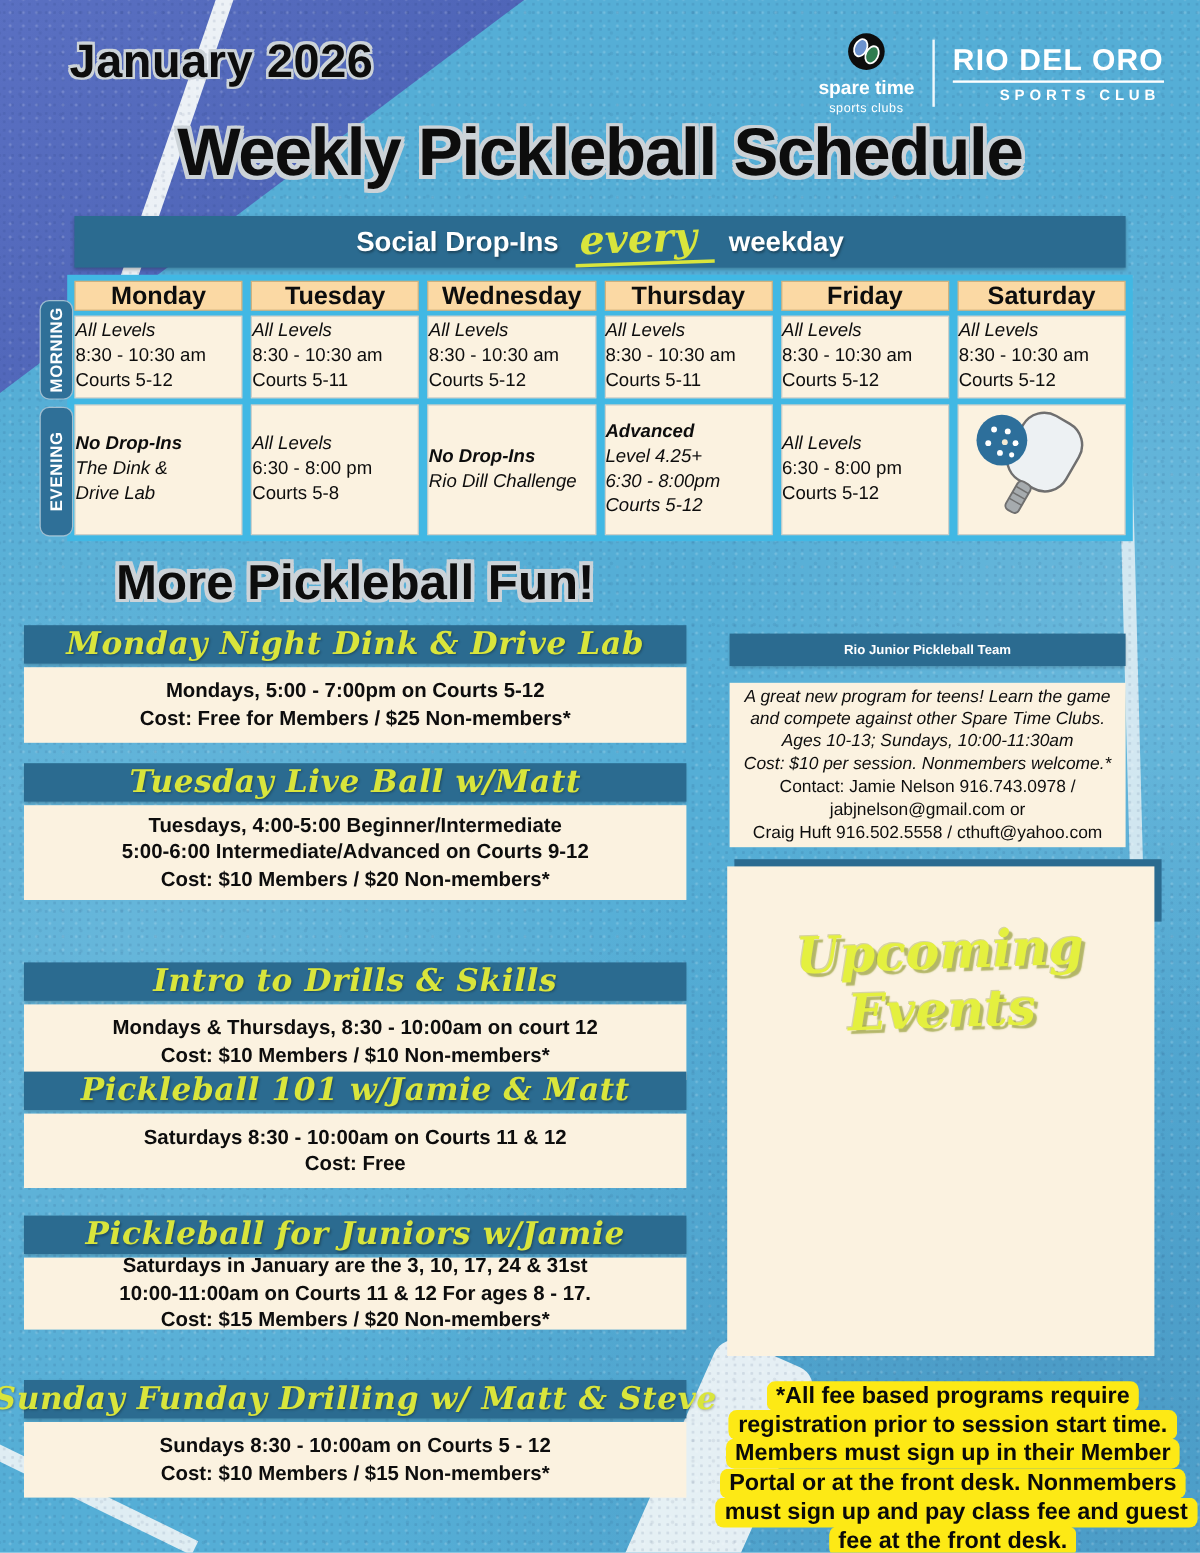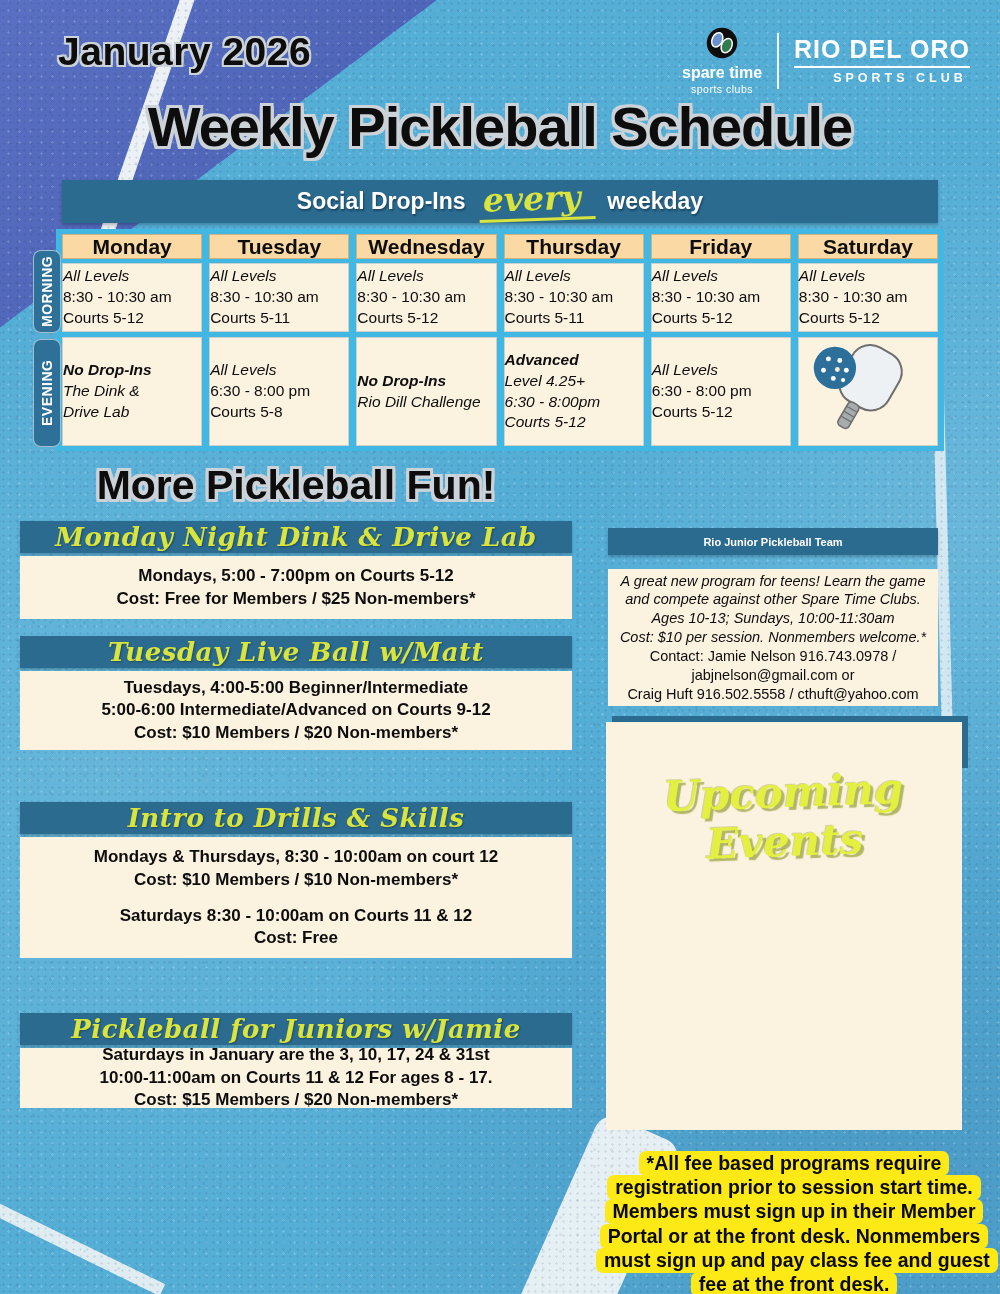--- a/index.html
+++ b/index.html
@@ -266,37 +266,49 @@
     <div class="sec-bar">
       <span class="script sec-title">Intro to Drills &amp; Skills</span>
     </div>
     <div class="sec-box" style="height:63px;">
       <div>Mondays &amp; Thursdays, 8:30 - 10:00am on court 12</div>
       <div>Cost: $10 Members / $10 Non-members*</div>
     </div>
   </div>
 
   <div class="z2 section" style="top:893px;">
+    <div class="sec-bar">
+      <span class="script sec-title">Pickleball 101 w/Jamie &amp; Matt</span>
+    </div>
     <div class="sec-box" style="height:62px;">
       <div>Saturdays 8:30 - 10:00am on Courts 11 &amp; 12</div>
       <div>Cost: Free</div>
     </div>
   </div>
 
   <div class="z2 section" style="top:1013px;">
     <div class="sec-bar">
       <span class="script sec-title">Pickleball for Juniors w/Jamie</span>
     </div>
     <div class="sec-box" style="height:60px;">
       <div>Saturdays in January are the 3, 10, 17, 24 &amp; 31st</div>
       <div>10:00-11:00am on Courts 11 &amp; 12 For ages 8 - 17.</div>
       <div>Cost: $15 Members / $20 Non-members*</div>
     </div>
   </div>
 
+  <div class="z2 section" style="top:1150px;">
+    <div class="sec-bar">
+      <span class="script sec-title">Sunday Funday Drilling w/ Matt &amp; Steve</span>
+    </div>
+    <div class="sec-box" style="height:63px;">
+      <div>Sundays 8:30 - 10:00am on Courts 5 - 12</div>
+      <div>Cost: $10 Members / $15 Non-members*</div>
+    </div>
+  </div>
 
   <div class="z2 team-bar">
     <span>Rio Junior Pickleball Team</span>
   </div>
   <div class="z2 team-box">
     <div class="it">A great new program for teens! Learn the game and compete against other Spare Time Clubs.</div>
     <div class="it">Ages 10-13; Sundays, 10:00-11:30am</div>
     <div class="it">Cost: $10 per session. Nonmembers welcome.*</div>
     <div>Contact: Jamie Nelson 916.743.0978 /</div>
     <div>jabjnelson@gmail.com or</div>

